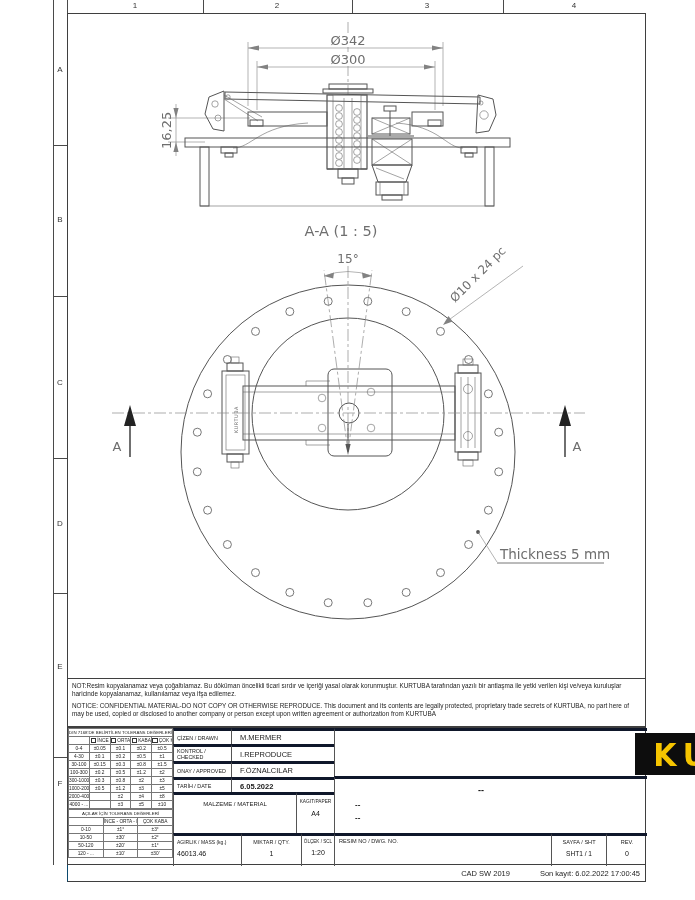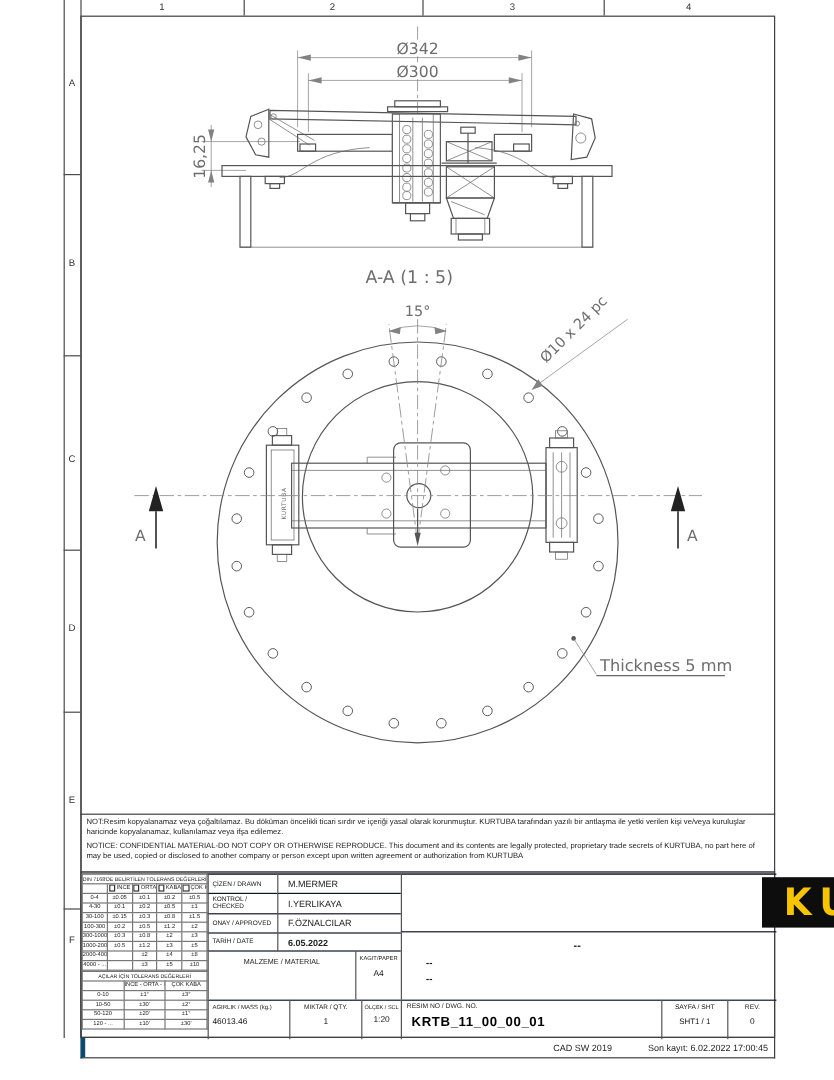--- a/index.html
+++ b/index.html
@@ -10,41 +10,41 @@
   .hline{position:absolute;height:1px;background:#4a4a4a;}
   .frame{position:absolute;border:1px solid #3f3f3f;box-sizing:border-box;}
   .zone-letter{position:absolute;width:14px;text-align:center;font-size:8px;color:#333;}
   .zone-number{position:absolute;text-align:center;font-size:8px;color:#333;width:20px;}
   
   .notice{position:absolute;left:67px;top:678px;width:579px;height:49px;box-sizing:border-box;
           border-top:1px solid #3f3f3f;border-bottom:1px solid #3f3f3f;padding:3px 5px;}
   .notice p{margin:0 0 3px 0;font-size:6.4px;line-height:1.3;color:#1d1d1d;}
   
   .titleblock{position:absolute;left:67px;top:727px;width:579px;height:138px;box-sizing:border-box;}
-  .cell{position:absolute;box-sizing:border-box;border-left:1px solid #555;border-top:1px solid #0f172a;}
+  .cell{position:absolute;box-sizing:border-box;border-left:1px solid #555;border-top:3px solid #0f172a;}
   .lab{font-size:5.2px;color:#222;}
   .val{font-size:7px;color:#111;}
   .pfield-label{display:flex;align-items:center;padding-left:3px;font-size:5.4px;}
   .pfield-value{display:flex;align-items:center;padding-left:8px;font-size:7.5px;}
   .logo-box{position:absolute;left:300px;top:2px;width:245px;height:42px;background:#0d0d0d;
             display:flex;align-items:center;justify-content:center;}
   .logo-text{color:#f6c500;font-size:30px;font-weight:900;letter-spacing:7px;
              font-family:"DejaVu Sans",sans-serif;transform:scaleY(1.05);}
   .dwgno{font-size:11px;font-weight:bold;color:#000;letter-spacing:0.5px;}
   
   .tolwrap{position:absolute;left:0;top:0;width:105px;height:138px;}
   table.tol{border-collapse:collapse;width:105px;table-layout:fixed;}
   table.tol td{border:0.5px solid #777;font-size:4.8px;text-align:center;color:#222;
                padding:0;height:7px;line-height:7px;overflow:hidden;white-space:nowrap;}
   table.tol td.ttl{font-size:4.4px;height:7px;}
   .chk{display:inline-block;width:3.5px;height:3.5px;border:0.5px solid #333;
        vertical-align:middle;margin-right:1px;}
   
   .footer{position:absolute;left:67px;top:865px;width:579px;height:17px;box-sizing:border-box;
-          border-left:4px solid #0c4a6e;border-right:1px solid #3f3f3f;border-bottom:1px solid #3f3f3f;
+          border-left:1px solid #0c4a6e;border-right:1px solid #3f3f3f;border-bottom:1px solid #3f3f3f;
           display:flex;align-items:center;justify-content:flex-end;font-size:7.5px;color:#1d1d1d;}
   .footer .cad{margin-right:30px;}
   .footer .saved{margin-right:5px;}
   
   svg text{font-family:"DejaVu Sans",sans-serif;fill:#6e6e6e;}
   .geo{stroke:#555;fill:none;stroke-width:1;}
   .thin{stroke:#666;fill:none;stroke-width:0.6;}
   .dim{stroke:#828282;fill:none;stroke-width:0.6;}
   .cl{stroke:#8a8a8a;fill:none;stroke-width:0.7;stroke-dasharray:12 3 3 3;}
 </style>
@@ -397,21 +397,21 @@
               <td>±10'</td>
               <td>±30'</td>
             </tr>
           </tbody>
       </table>
     </div>
 
     <div class="cell pfield-label" style="left:105px;top:0;width:58px;height:16px;">ÇİZEN / DRAWN</div>
     <div class="cell pfield-value" style="left:163px;top:0;width:103px;height:16px;">M.MERMER</div>
     <div class="cell pfield-label" style="left:105px;top:16px;width:58px;height:17px;">KONTROL / CHECKED</div>
-    <div class="cell pfield-value" style="left:163px;top:16px;width:103px;height:17px;">I.YERLIKAYA</div>
+    <div class="cell pfield-value" style="left:163px;top:16px;width:103px;height:17px;">I.REPRODUCE</div>
     <div class="cell pfield-label" style="left:105px;top:33px;width:58px;height:16px;">ONAY / APPROVED</div>
     <div class="cell pfield-value" style="left:163px;top:33px;width:103px;height:16px;">F.ÖZNALCILAR</div>
     <div class="cell pfield-label" style="left:105px;top:49px;width:58px;height:15px;">TARİH / DATE</div>
     <div class="cell pfield-value" style="left:163px;top:49px;width:103px;height:15px;font-weight:bold;">6.05.2022</div>
 
     <div class="cell" style="left:105px;top:64px;width:123px;height:41px;">
       <div class="lab" style="text-align:center;margin-top:6px;font-size:6px;">MALZEME / MATERIAL</div>
     </div>
     <div class="cell" style="left:228px;top:64px;width:38px;height:41px;">
       <div class="lab" style="text-align:center;margin-top:4px;font-size:4.8px;">KAGIT/PAPER</div>
@@ -436,21 +436,20 @@
     <div class="cell" style="left:173px;top:105px;width:60px;height:33px;">
       <div class="lab" style="text-align:center;padding-top:3px;font-size:5.4px;">MIKTAR / QTY.</div>
       <div class="val" style="text-align:center;padding-top:5px;">1</div>
     </div>
     <div class="cell" style="left:233px;top:105px;width:33px;height:33px;">
       <div class="lab" style="text-align:center;padding-top:3px;font-size:4.6px;">ÖLÇEK / SCL</div>
       <div class="val" style="text-align:center;padding-top:5px;">1:20</div>
     </div>
     <div class="cell" style="left:266px;top:105px;width:217px;height:33px;">
       <div class="lab" style="padding:2px 0 0 4px;font-size:5.6px;">RESIM NO / DWG. NO.</div>
-      <div class="dwgno" style="padding:4px 0 0 8px;">KRTB_11_00_00_01</div>
     </div>
     <div class="cell" style="left:483px;top:105px;width:55px;height:33px;">
       <div class="lab" style="text-align:center;padding-top:3px;font-size:5.6px;">SAYFA / SHT</div>
       <div class="val" style="text-align:center;padding-top:5px;font-size:6.6px;">SHT1 / 1</div>
     </div>
     <div class="cell" style="left:538px;top:105px;width:41px;height:33px;">
       <div class="lab" style="text-align:center;padding-top:3px;font-size:5.6px;">REV.</div>
       <div class="val" style="text-align:center;padding-top:5px;">0</div>
     </div>
   </div>

